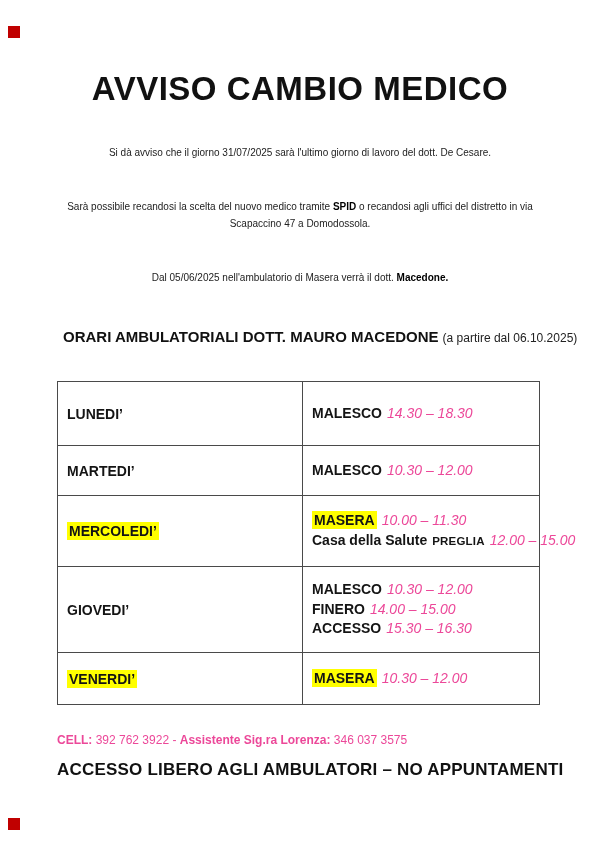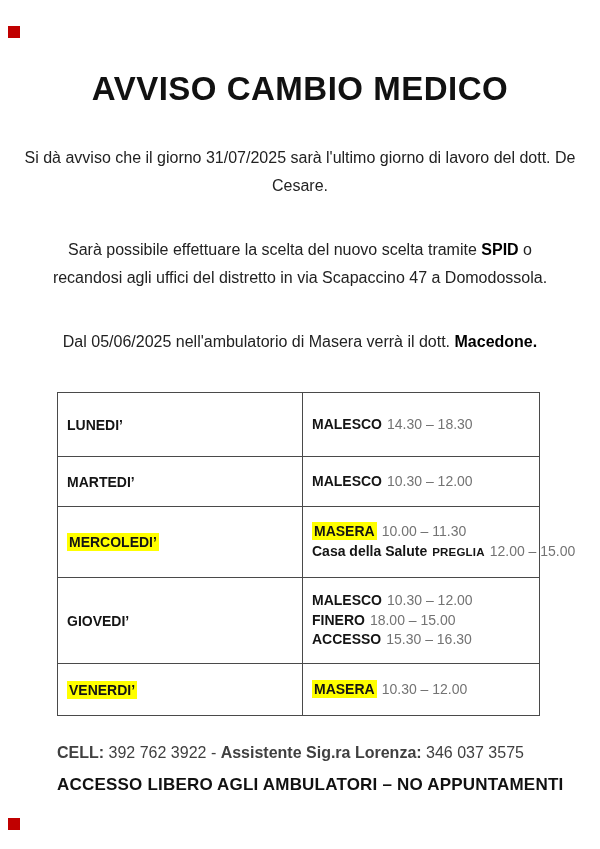--- a/index.html
+++ b/index.html
@@ -23,21 +23,21 @@
     padding-top: 70px;
     text-align: center;
     font-size: 33px;
     font-weight: bold;
     letter-spacing: 0.5px;
     color: #111111;
   }
 
   p.para {
     text-align: center;
-    font-size: 16px;
+    font-size: 10px;
     line-height: 1.75;
     color: #222222;
     margin-top: 36px;
   }
   .para-1 { margin-top: 25px; }
   .para-2 { margin-top: 12px; max-width: 500px; margin-left: auto; margin-right: auto; }
   .para-3 { margin-top: 12px; }
   .para b { font-weight: bold; color: #000000; }
 
   h2.schedule-heading {
@@ -71,28 +71,28 @@
   tr.row-1 { height: 64px; }
   tr.row-2 { height: 50px; }
   tr.row-3 { height: 71px; }
   tr.row-4 { height: 86px; }
   tr.row-5 { height: 52px; }
 
   .day { font-weight: bold; color: #141414; }
   .entry { line-height: 1.42; white-space: nowrap; }
   .place { font-weight: bold; color: #141414; margin-right: 5px; }
   .place-caps { font-weight: bold; font-size: 11.5px; color: #141414; margin-right: 5px; letter-spacing: 0.2px; }
-  .time { color: #737373; }
+  .time { font-style: italic; color: #ec4899; }
   .hl { background: #ffff00; padding: 1px 2px; }
 
   p.contact-line {
     margin-top: 28px;
     margin-left: 57px;
-    font-size: 16px;
-    color: #404040;
+    font-size: 12px;
+    color: #ec4899;
   }
   p.contact-line b { font-weight: bold; }
 
   p.access-line {
     margin-top: 13px;
     margin-left: 57px;
     font-size: 17px;
     font-weight: bold;
     color: #111111;
     letter-spacing: 0.2px;
@@ -103,24 +103,25 @@
 
 <div class="page">
 
   <div class="marker marker-top"></div>
   <div class="marker marker-bottom"></div>
 
   <h1 class="title">AVVISO CAMBIO MEDICO</h1>
 
   <p class="para para-1">Si dà avviso che il giorno 31/07/2025 sarà l'ultimo giorno di lavoro del dott. De Cesare.</p>
 
-  <p class="para para-2"><span>Sarà possibile effettuare la scelta del nuovo scelta tramite </span><b>SPID</b><span> o recandosi agli uffici del distretto in via Scapaccino 47 a Domodossola.</span></p>
+  <p class="para para-2"><span>Sarà possibile recandosi la scelta del nuovo medico tramite </span><b>SPID</b><span> o recandosi agli uffici del distretto in via Scapaccino 47 a Domodossola.</span></p>
 
   <p class="para para-3"><span>Dal 05/06/2025 nell'ambulatorio di Masera verrà il dott. </span><b>Macedone.</b></p>
 
+  <h2 class="schedule-heading"><span>ORARI AMBULATORIALI DOTT. MAURO MACEDONE</span><span class="note">(a partire dal 06.10.2025)</span></h2>
 
   <table class="schedule">
     <tbody>
       <tr class="row-1">
         <td class="day-cell">
           <span class="day">LUNEDI’</span>
         </td>
         <td class="hours-cell">
           <div class="entry"><span class="place">MALESCO</span><span class="time">14.30 – 18.30</span></div>
         </td>
@@ -141,21 +142,21 @@
           <div class="entry"><span class="place hl">MASERA</span><span class="time">10.00 – 11.30</span></div>
           <div class="entry"><span class="place">Casa della Salute</span><span class="place-caps">PREGLIA</span><span class="time">12.00 – 15.00</span></div>
         </td>
       </tr>
       <tr class="row-4">
         <td class="day-cell">
           <span class="day">GIOVEDI’</span>
         </td>
         <td class="hours-cell">
           <div class="entry"><span class="place">MALESCO</span><span class="time">10.30 – 12.00</span></div>
-          <div class="entry"><span class="place">FINERO</span><span class="time">18.00 – 15.00</span></div>
+          <div class="entry"><span class="place">FINERO</span><span class="time">14.00 – 15.00</span></div>
           <div class="entry"><span class="place">ACCESSO</span><span class="time">15.30 – 16.30</span></div>
         </td>
       </tr>
       <tr class="row-5">
         <td class="day-cell">
           <span class="day hl">VENERDI’</span>
         </td>
         <td class="hours-cell">
           <div class="entry"><span class="place hl">MASERA</span><span class="time">10.30 – 12.00</span></div>
         </td>

